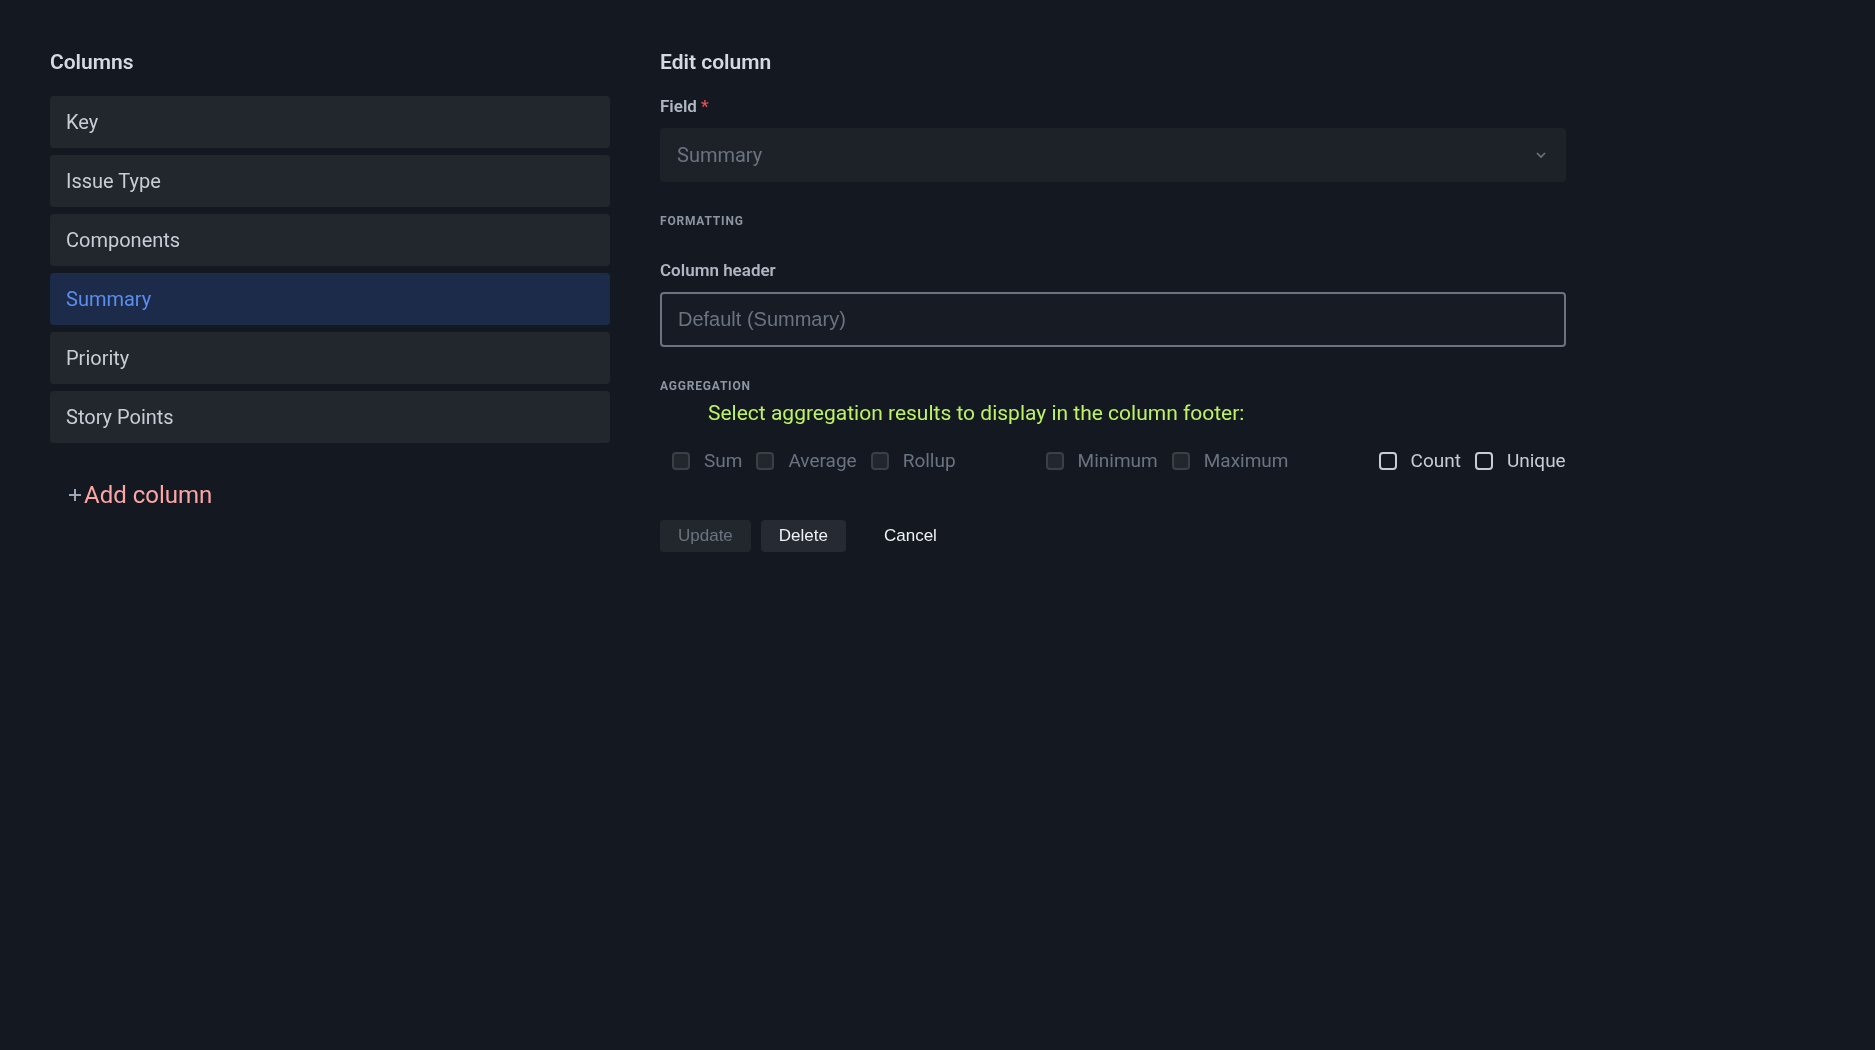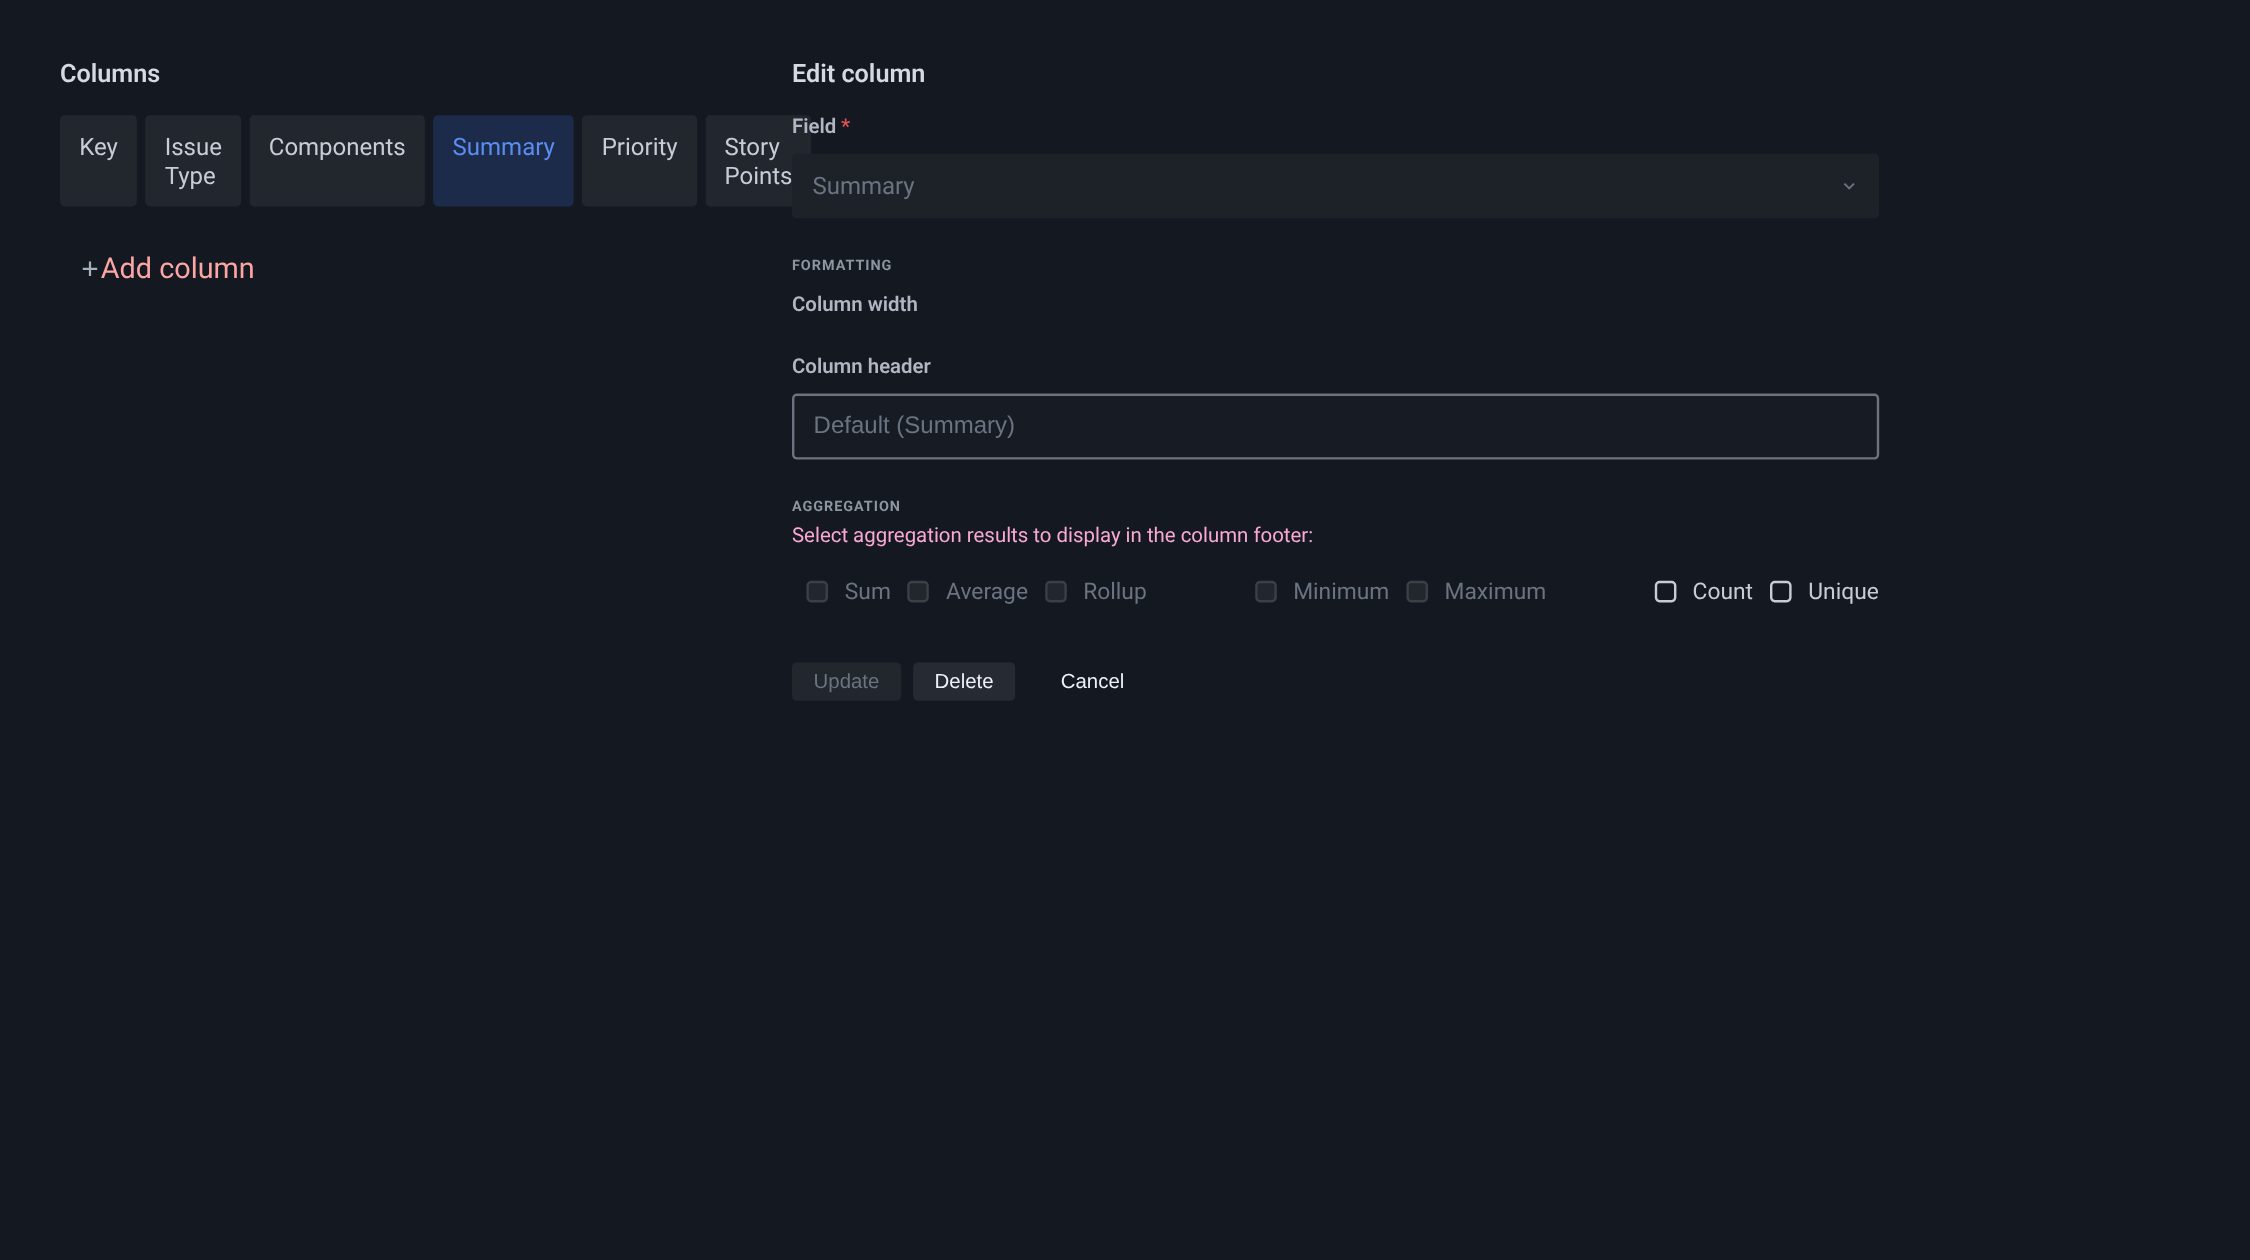--- a/index.html
+++ b/index.html
@@ -28,20 +28,21 @@
       flex: 1;
     }
     .panel-title {
       font-size: 21px;
       font-weight: 600;
       color: #d5dae2;
       margin-bottom: 22px;
     }
     .column-list {
       display: flex;
+      flex-direction: column;
       gap: 7px;
     }
     .column-item {
       background: #22272e;
       border-radius: 4px;
       padding: 14px 16px;
       font-size: 20px;
       color: #c7cdd6;
       cursor: pointer;
     }
@@ -126,23 +127,24 @@
     }
     .section-header {
       font-size: 12px;
       font-weight: 700;
       letter-spacing: 0.8px;
       color: #8d95a1;
       margin-bottom: 8px;
       margin-top: 20px;
     }
     .section-desc {
-      font-size: 17px;
-      color: #f9a8d4;
+      font-size: 21px;
+      color: #bef264;
       margin-bottom: 24px;
+      margin-left: 48px;
     }
     .checkbox-grid {
       display: flex;
       gap: 90px;
       padding-left: 12px;
     }
     .checkbox-col {
       display: flex;
       flex-direction: row;
       gap: 14px;
@@ -238,21 +240,20 @@
           <svg viewBox="0 0 24 24" fill="none" stroke="#6b7380" stroke-width="2.5">
               <polyline points="6 9 12 15 18 9"></polyline>
             </svg>
         </span>
       </div>
     </div>
 
     <div class="section-header">FORMATTING</div>
 
     <div class="field-group" style="margin-top:16px;">
-      <div class="field-label">Column width</div>
     </div>
 
     <div class="field-group">
       <div class="field-label">Column header</div>
       <input type="text" class="text-input" placeholder="Default (Summary)" style="">
     </div>
 
     <div class="section-header">AGGREGATION</div>
     <div class="section-desc">Select aggregation results to display in the column footer:</div>
 

